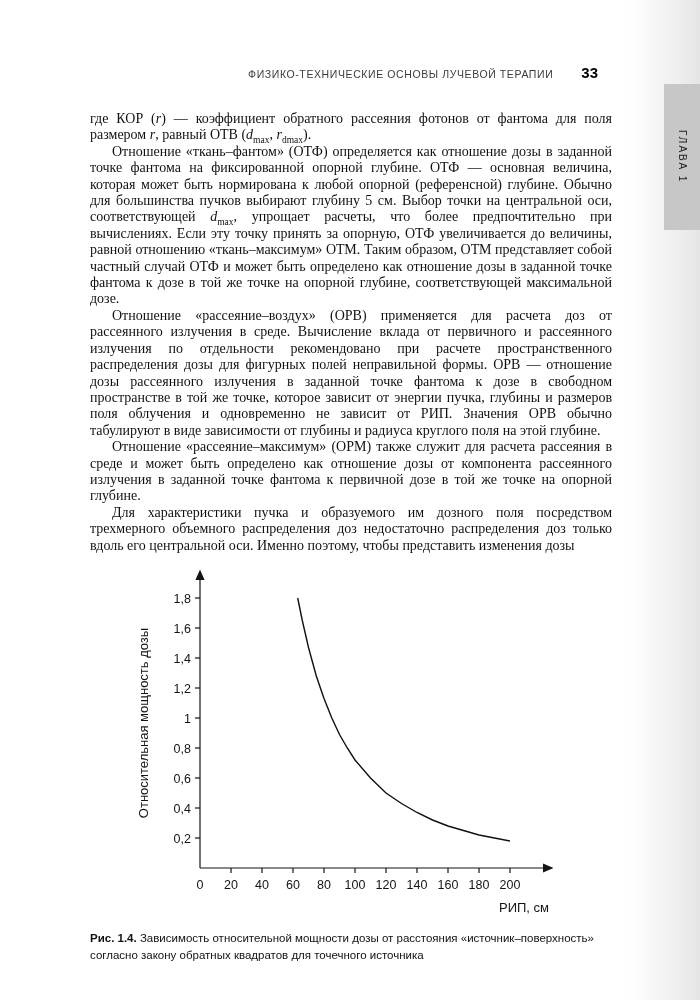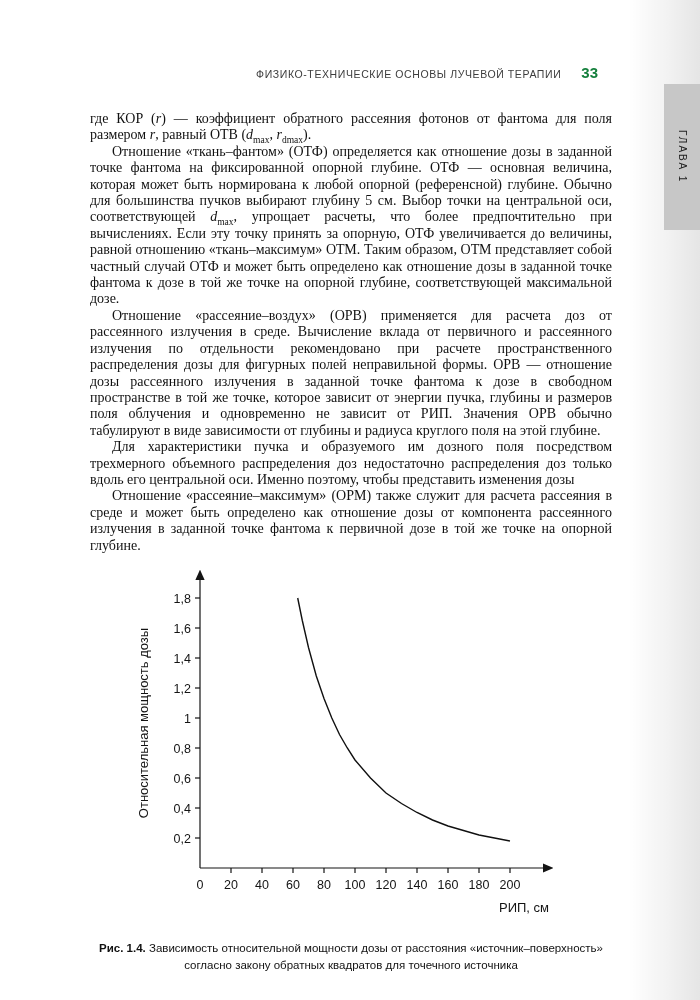--- a/index.html
+++ b/index.html
@@ -7,36 +7,36 @@
   .page{position:relative;width:700px;height:1000px;background:#fff;overflow:hidden;
         font-family:"Liberation Serif",serif;color:#111}
   .edge-shadow{position:absolute;top:0;right:0;width:72px;height:100%;
         background:linear-gradient(to right,rgba(0,0,0,0),rgba(0,0,0,0.05) 55%,rgba(0,0,0,0.10));
         pointer-events:none}
   .chapter-tab{position:absolute;top:84px;right:0;width:36px;height:146px;background:#c7c7c7;
         display:flex;align-items:center;justify-content:center}
   .chapter-tab span{writing-mode:vertical-rl;font-family:"Liberation Sans",sans-serif;
         font-size:10px;letter-spacing:2px;color:#222;white-space:nowrap}
   .content{position:absolute;left:90px;top:0;width:522px}
-  .running-head{display:flex;justify-content:flex-end;align-items:baseline;gap:20px;
+  .running-head{display:flex;justify-content:flex-end;align-items:baseline;gap:28px;
         padding-top:64px;font-family:"Liberation Sans",sans-serif}
   .running-title{font-size:10.5px;letter-spacing:0.6px;color:#3c3c3c;font-weight:500}
-  .page-number{font-size:15px;font-weight:700;color:#15803d;padding-right:14px}
+  .page-number{font-size:15px;font-weight:700;color:#000000;padding-right:14px}
   #body-text{margin-top:30px}
   .para{font-size:14px;line-height:16.4px;text-align:justify;text-indent:22px}
   .noindent{text-indent:0}
   .para sub{font-size:9.5px;line-height:0}
   .figure{margin-top:6px}
   #chart-svg{display:block;margin-left:40px}
   .ax{stroke:#141414;stroke-width:1.2;fill:none}
   .tick{font-family:"Liberation Sans",sans-serif;font-size:12.5px;fill:#141414}
   .axlabel{font-family:"Liberation Sans",sans-serif;font-size:13px;fill:#141414}
   .curve{fill:none;stroke:#101010;stroke-width:1.4}
-  .caption{margin-top:20px;font-family:"Liberation Sans",sans-serif;font-size:11.5px;
-        line-height:1.45;text-align:center;color:#111}
+  .caption{margin-top:10px;font-family:"Liberation Sans",sans-serif;font-size:11.5px;
+        line-height:1.45;text-align:left;color:#111}
   .caption b{font-weight:700}
 </style>
 </head>
 <body>
 
 <div class="page">
   <div class="edge-shadow"></div>
 
   <div class="chapter-tab">
     <span>ГЛАВА 1</span>
@@ -45,22 +45,22 @@
   <div class="content">
     <div class="running-head">
       <span class="running-title">ФИЗИКО-ТЕХНИЧЕСКИЕ ОСНОВЫ ЛУЧЕВОЙ ТЕРАПИИ</span>
       <span class="page-number">33</span>
     </div>
 
     <div id="body-text">
         <p class="para noindent">где КОР (<i>r</i>) — коэффициент обратного рассеяния фотонов от фантома для поля размером <i>r</i>, равный ОТВ (<i>d</i><sub>max</sub>, <i>r</i><sub>dmax</sub>).</p>
         <p class="para">Отношение «ткань–фантом» (ОТФ) определяется как отношение дозы в заданной точке фантома на фиксированной опорной глубине. ОТФ — основная величина, которая может быть нормирована к любой опорной (референсной) глубине. Обычно для большинства пучков выбирают глубину 5 см. Выбор точки на центральной оси, соответствующей <i>d</i><sub>max</sub>, упрощает расчеты, что более предпочтительно при вычислениях. Если эту точку принять за опорную, ОТФ увеличивается до величины, равной отношению «ткань–максимум» ОТМ. Таким образом, ОТМ представляет собой частный случай ОТФ и может быть определено как отношение дозы в заданной точке фантома к дозе в той же точке на опорной глубине, соответствующей максимальной дозе.</p>
         <p class="para">Отношение «рассеяние–воздух» (ОРВ) применяется для расчета доз от рассеянного излучения в среде. Вычисление вклада от первичного и рассеянного излучения по отдельности рекомендовано при расчете пространственного распределения дозы для фигурных полей неправильной формы. ОРВ — отношение дозы рассеянного излучения в заданной точке фантома к дозе в свободном пространстве в той же точке, которое зависит от энергии пучка, глубины и размеров поля облучения и одновременно не зависит от РИП. Значения ОРВ обычно табулируют в виде зависимости от глубины и радиуса круглого поля на этой глубине.</p>
+        <p class="para">Отношение «рассеяние–максимум» (ОРМ) также служит для расчета рассеяния в среде и может быть определено как отношение дозы от компонента рассеянного излучения в заданной точке фантома к первичной дозе в той же точке на опорной глубине.</p>
         <p class="para">Для характеристики пучка и образуемого им дозного поля посредством трехмерного объемного распределения доз недостаточно распределения доз только вдоль его центральной оси. Именно поэтому, чтобы представить изменения дозы</p>
-        <p class="para">Отношение «рассеяние–максимум» (ОРМ) также служит для расчета рассеяния в среде и может быть определено как отношение дозы от компонента рассеянного излучения в заданной точке фантома к первичной дозе в той же точке на опорной глубине.</p>
       </div>
 
     <div class="figure">
       <svg id="chart-svg" width="440" height="360" viewBox="0 0 440 360" xmlns="http://www.w3.org/2000/svg">
         <defs>
           <marker id="arrowhead" markerWidth="9" markerHeight="8" refX="2" refY="4" orient="auto">
             <path d="M0,0 L9,4 L0,8 z" fill="#141414"></path>
           </marker>
         </defs>
       <line x1="70" y1="308" x2="70" y2="18" class="ax" marker-end="url(#arrowhead)"></line>

